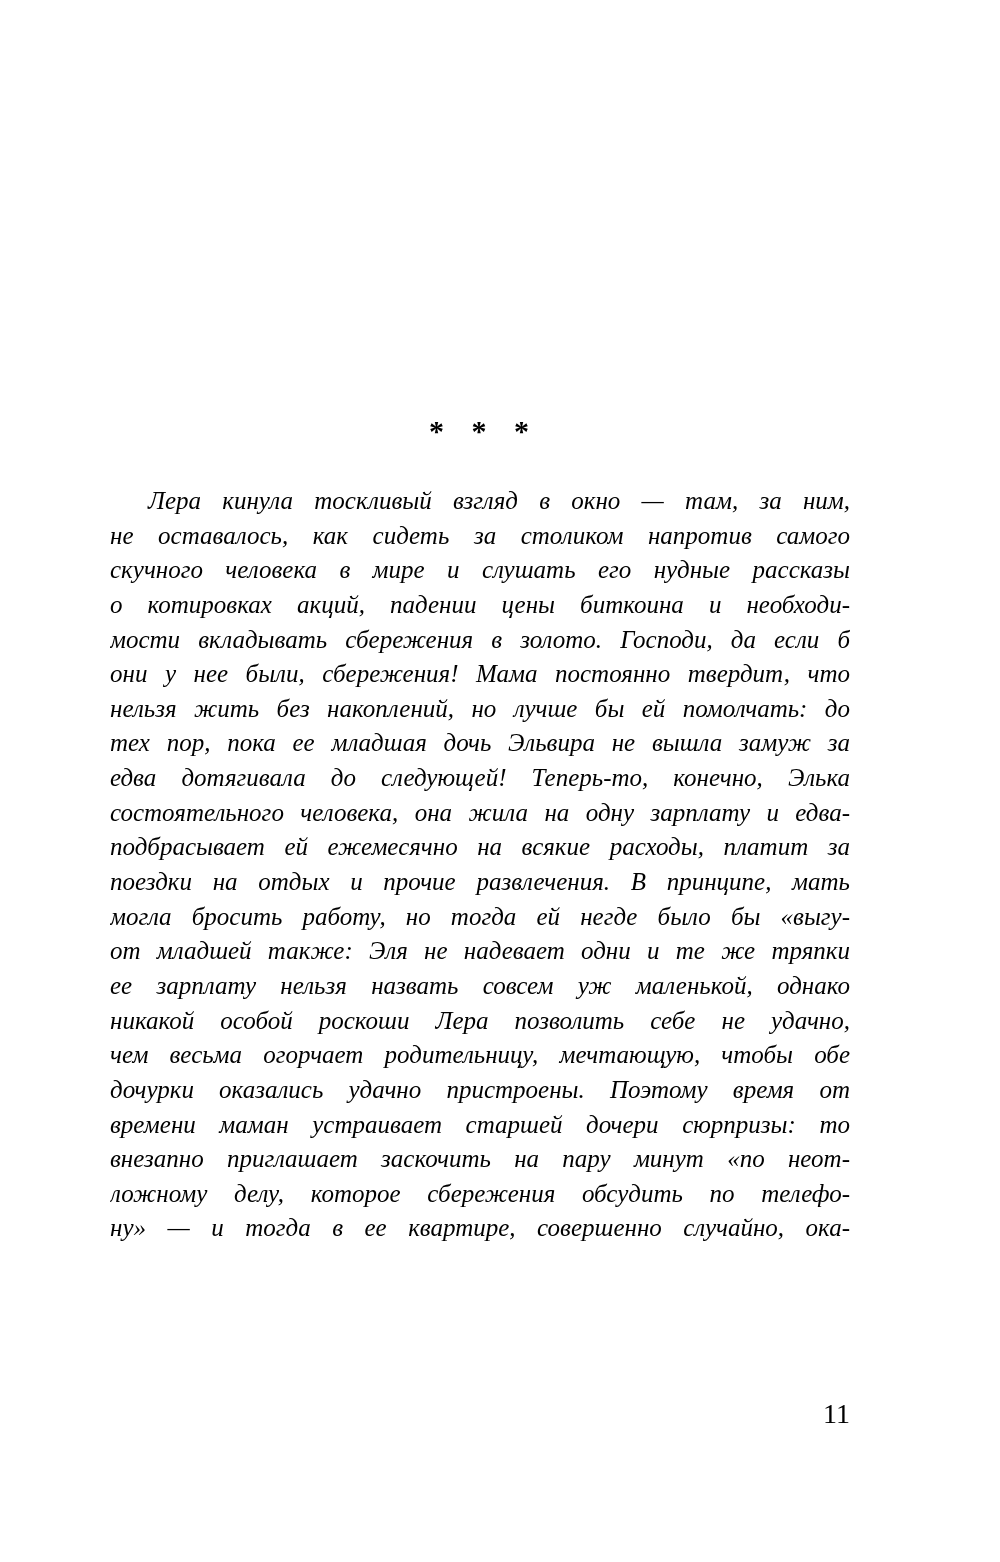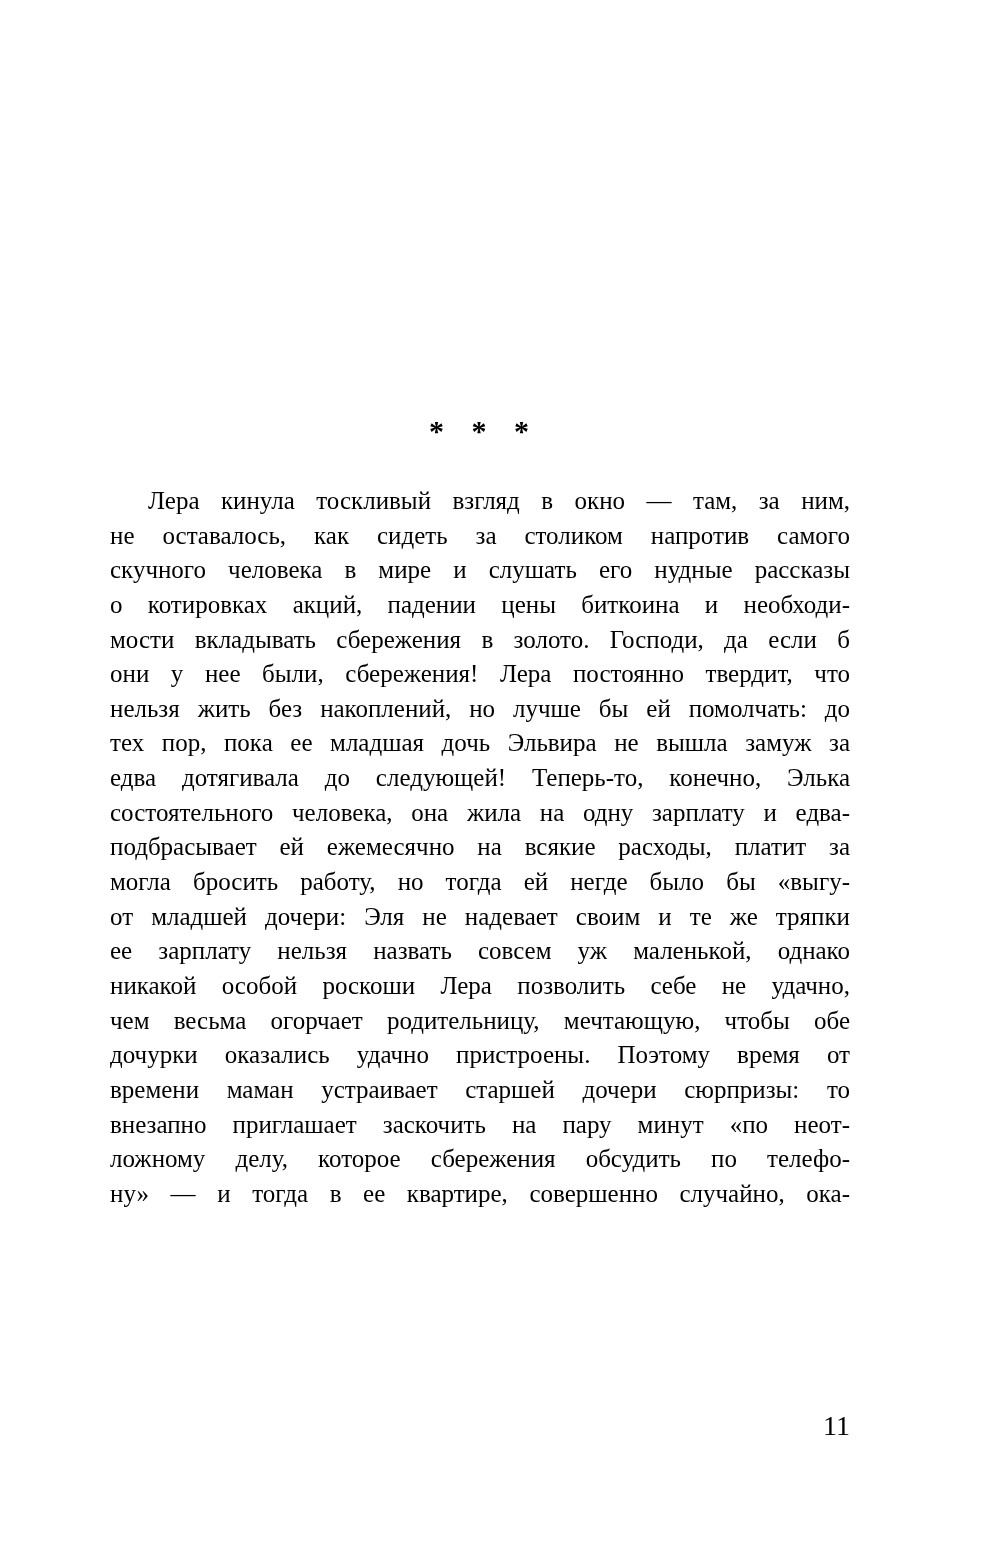--- a/index.html
+++ b/index.html
@@ -33,62 +33,63 @@
     letter-spacing: 2px;
     word-spacing: 16px;
   }
   .paragraph {
     position: absolute;
     left: 110px;
     top: 484px;
     width: 740px;
     font-size: 25px;
     line-height: 34.65px;
+    font-style: italic;
   }
   .paragraph .line {
     text-align: justify;
     text-align-last: justify;
     -moz-text-align-last: justify;
     height: 34.65px;
     overflow: hidden;
     white-space: normal;
   }
   .paragraph .line.first {
     text-indent: 38px;
   }
   .page-number {
     position: absolute;
     left: 110px;
     top: 1398px;
     width: 740px;
     text-align: right;
     font-size: 28px;
-    margin-top: 12px;
   }
 </style>
 </head>
 <body>
 
 <div class="book-page">
   <div class="divider">* * *</div>
 
   <div class="paragraph">
       <div class="line first">Лера кинула тоскливый взгляд в окно — там, за ним,</div>
       <div class="line">не оставалось, как сидеть за столиком напротив самого</div>
       <div class="line">скучного человека в мире и слушать его нудные рассказы</div>
       <div class="line">о котировках акций, падении цены биткоина и необходи-</div>
       <div class="line">мости вкладывать сбережения в золото. Господи, да если б</div>
-      <div class="line">они у нее были, сбережения! Лера постоянно твердит, что</div>
+      <div class="line">они у нее были, сбережения! Мама постоянно твердит, что</div>
       <div class="line">нельзя жить без накоплений, но лучше бы ей помолчать: до</div>
       <div class="line">тех пор, пока ее младшая дочь Эльвира не вышла замуж за</div>
       <div class="line">едва дотягивала до следующей! Теперь-то, конечно, Элька</div>
       <div class="line">состоятельного человека, она жила на одну зарплату и едва-</div>
       <div class="line">подбрасывает ей ежемесячно на всякие расходы, платит за</div>
+      <div class="line">поездки на отдых и прочие развлечения. В принципе, мать</div>
       <div class="line">могла бросить работу, но тогда ей негде было бы «выгу-</div>
-      <div class="line">от младшей дочери: Эля не надевает своим и те же тряпки</div>
+      <div class="line">от младшей также: Эля не надевает одни и те же тряпки</div>
       <div class="line">ее зарплату нельзя назвать совсем уж маленькой, однако</div>
       <div class="line">никакой особой роскоши Лера позволить себе не удачно,</div>
       <div class="line">чем весьма огорчает родительницу, мечтающую, чтобы обе</div>
       <div class="line">дочурки оказались удачно пристроены. Поэтому время от</div>
       <div class="line">времени маман устраивает старшей дочери сюрпризы: то</div>
       <div class="line">внезапно приглашает заскочить на пару минут «по неот-</div>
       <div class="line">ложному делу, которое сбережения обсудить по телефо-</div>
       <div class="line">ну» — и тогда в ее квартире, совершенно случайно, ока-</div>
     </div>
 

